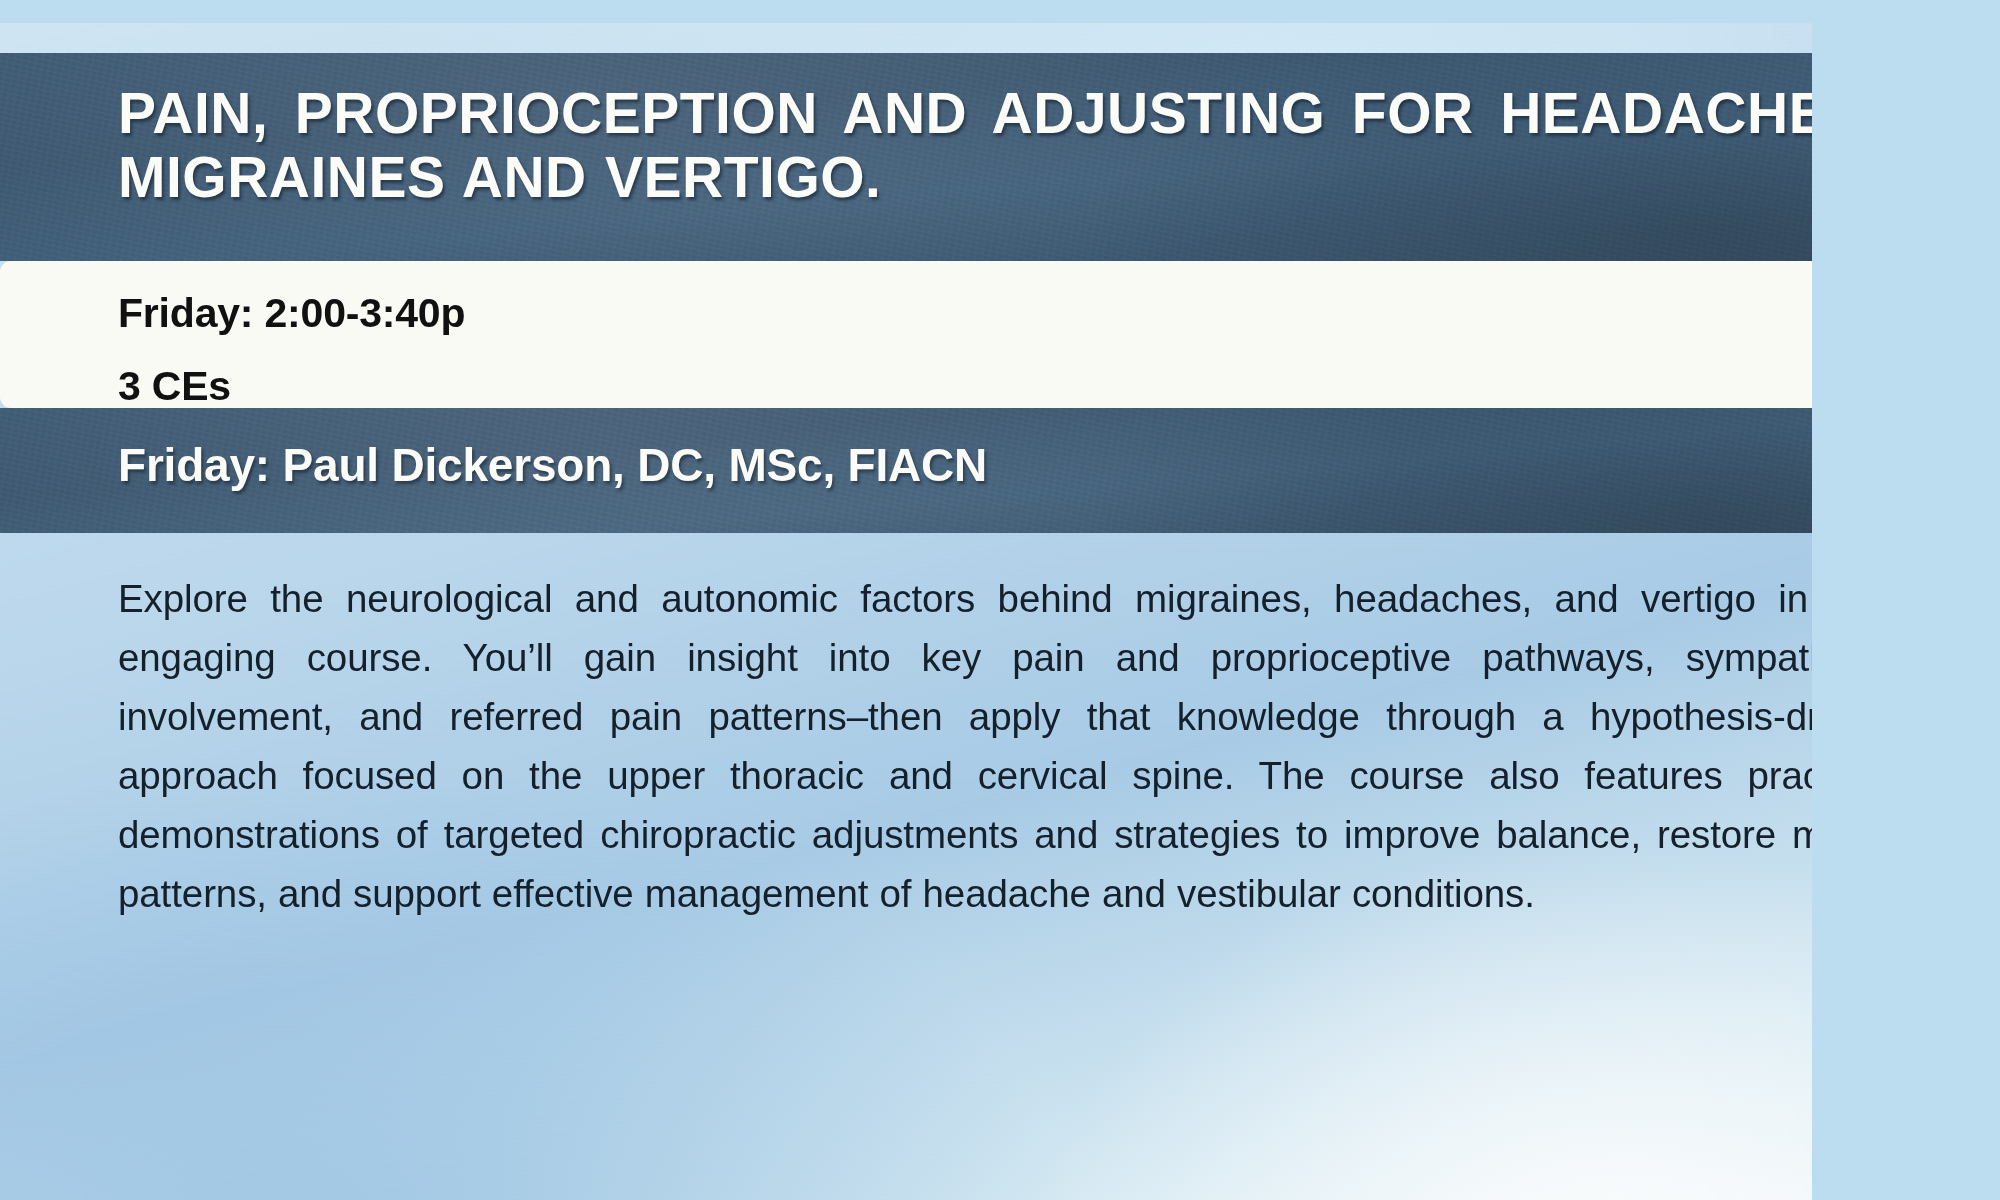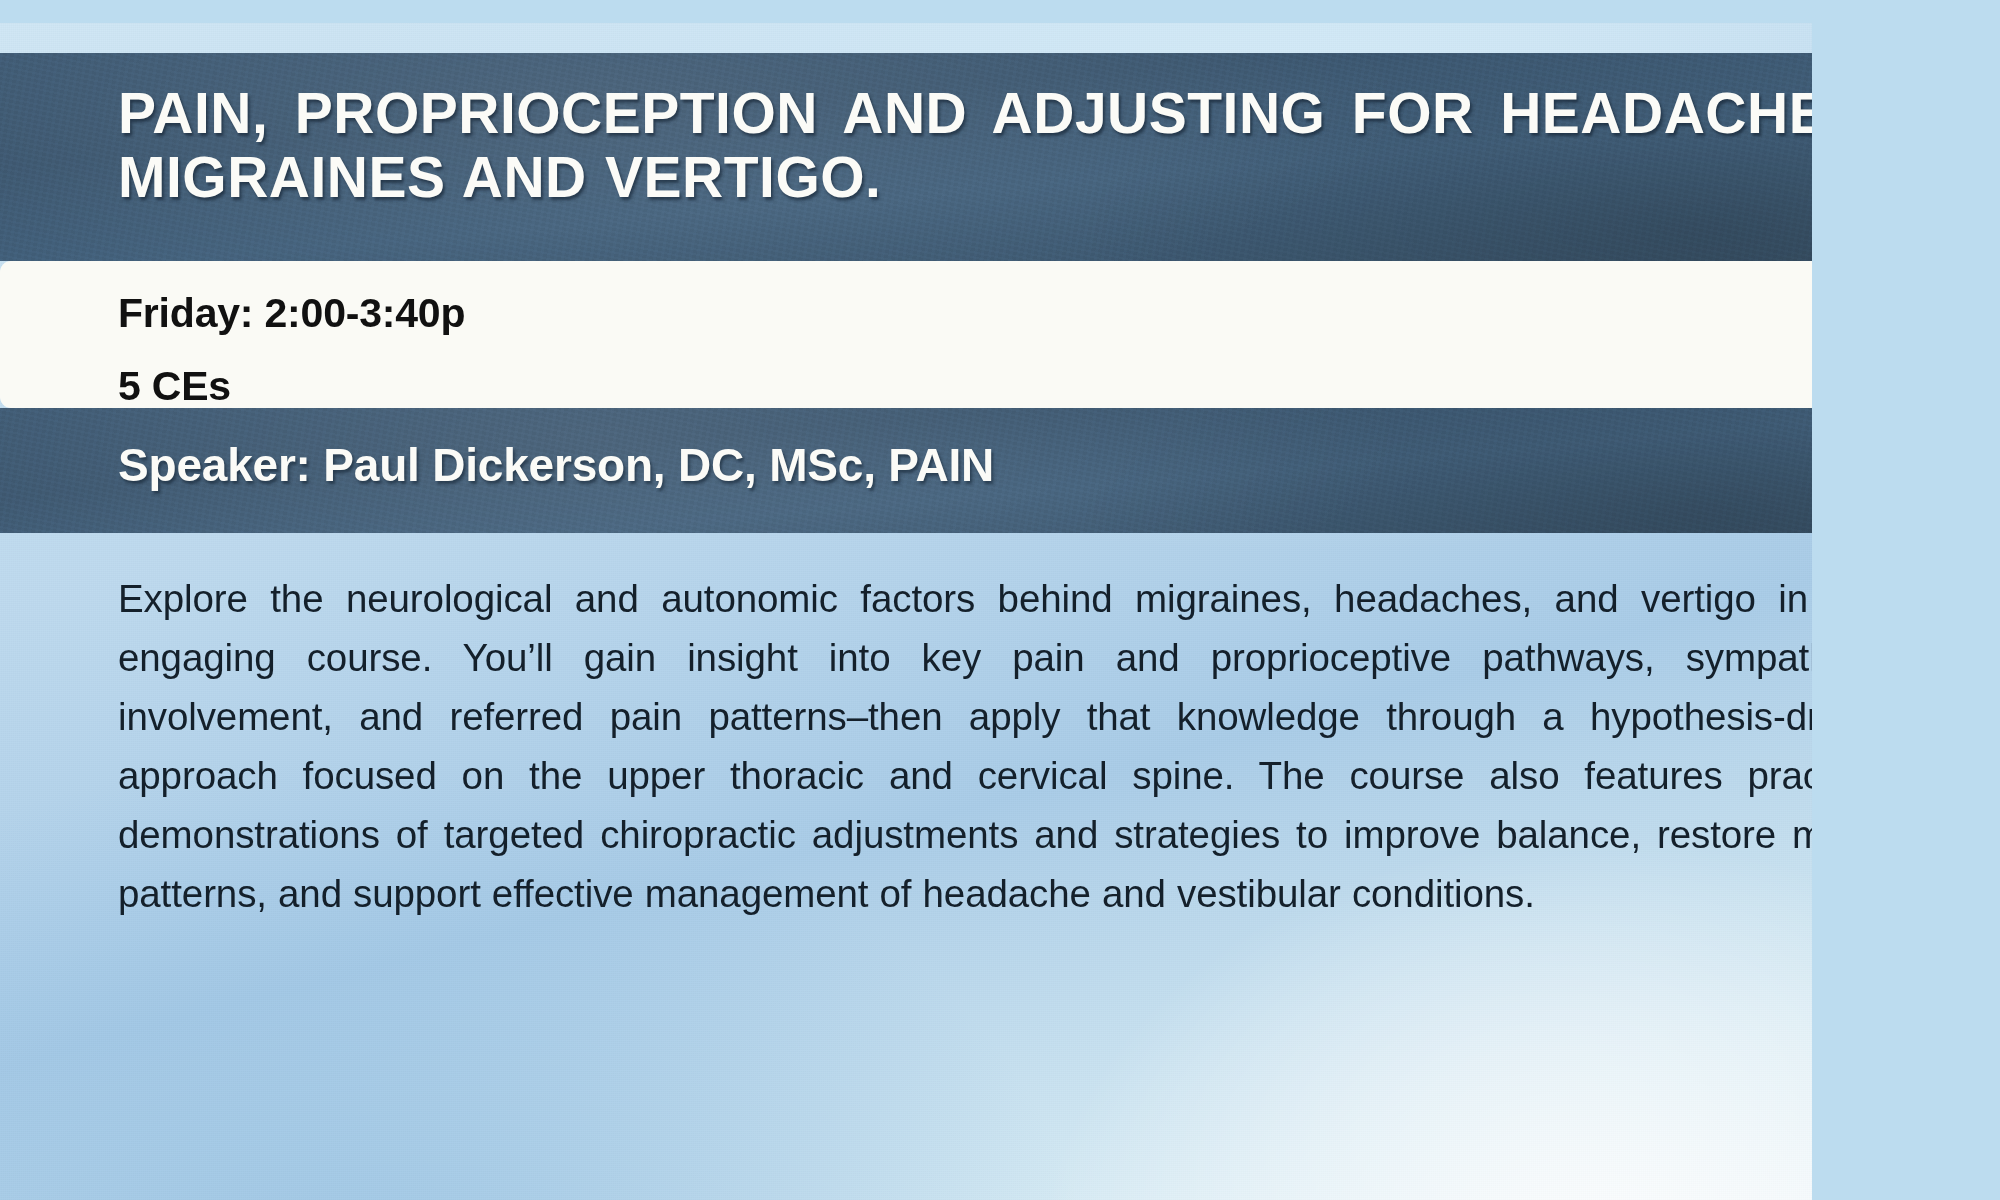--- a/index.html
+++ b/index.html
@@ -147,24 +147,24 @@
 <div id="slide">
 
   <div id="grain"></div>
 
   <div class="band band-dark" id="title-band">
     <h1 id="title-text">PAIN, PROPRIOCEPTION AND ADJUSTING FOR HEADACHES, MIGRAINES AND VERTIGO.</h1>
   </div>
 
   <div class="band band-cream" id="info-band">
     <p class="info-line" id="info-time">Friday: 2:00-3:40p</p>
-    <p class="info-line" id="info-ces">5 CEs</p>
+    <p class="info-line" id="info-ces">3 CEs</p>
   </div>
 
   <div class="band band-dark" id="speaker-band">
-    <p id="speaker-text">Speaker: Paul Dickerson, DC, MSc, PAIN</p>
+    <p id="speaker-text">Friday: Paul Dickerson, DC, MSc, FIACN</p>
   </div>
 
   <div id="body-area">
     <p id="body-text">Explore the neurological and autonomic factors behind migraines, headaches, and vertigo in this engaging course. You’ll gain insight into key pain and proprioceptive pathways, sympathetic involvement, and referred pain patterns–then apply that knowledge through a hypothesis-driven approach focused on the upper thoracic and cervical spine. The course also features practical demonstrations of targeted chiropractic adjustments and strategies to improve balance, restore motor patterns, and support effective management of headache and vestibular conditions.</p>
   </div>
 
 </div>
 
 </body></html>

